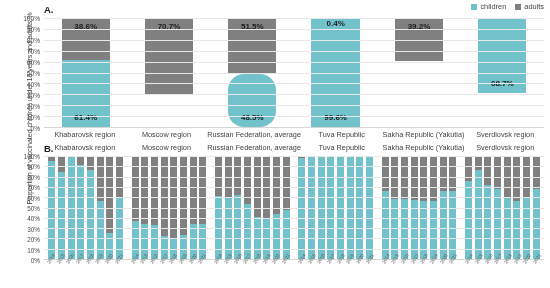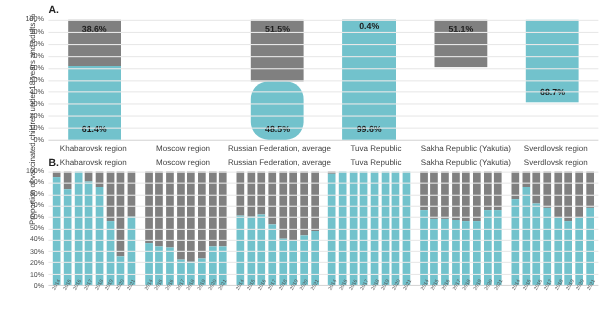--- a/index.html
+++ b/index.html
@@ -233,20 +233,30 @@
     white-space: nowrap;
   }
 </style>
 </head>
 <body>
 
 <div id="figure">
 
   <div class="ylabel-master">Proportion of vaccinated children under 18 years and adults,%</div>
 
+  <div class="legend">
+    <span class="legend-item">
+      <span class="legend-swatch" style="background:#72c2cc"></span>
+      <span>children</span>
+    </span>
+    <span class="legend-item">
+      <span class="legend-swatch" style="background:#808080"></span>
+      <span>adults</span>
+    </span>
+  </div>
 
   <div class="panel-letter" id="letter-a">A.</div>
   <div class="panel-letter" id="letter-b">B.</div>
 
   <div id="panelA">
     <div class="axis-col" id="panelA-axis">
         <div class="ytick" style="top: 0%;">100%</div>
         <div class="ytick" style="top: 10%;">90%</div>
         <div class="ytick" style="top: 20%;">80%</div>
         <div class="ytick" style="top: 30%;">70%</div>
@@ -265,20 +275,23 @@
               <div class="seg seg-adults" style="height: 38.6%;">
                 <span class="seg-label">38.6%</span>
               </div>
               <div class="seg seg-children" style="height: 61.4%;">
                 <span class="seg-label">61.4%</span>
               </div>
             </div>
           </div>
           <div class="slot">
             <div class="bar">
+              <div class="seg seg-adults" style="height: 70.7%;">
+                <span class="seg-label">70.7%</span>
+              </div>
             </div>
           </div>
           <div class="slot">
             <div class="bar">
               <div class="seg seg-adults" style="height: 51.5%;">
                 <span class="seg-label">51.5%</span>
               </div>
               <div class="seg seg-children" style="height: 48.5%; border-radius: 16px;">
                 <span class="seg-label">48.5%</span>
               </div>
@@ -289,21 +302,21 @@
               <div class="seg seg-adults" style="height: 0.4%; overflow: visible;"></div>
               <div class="seg seg-children" style="height: 99.6%;">
                 <span class="seg-label" style="position: absolute; top: 2px; left: 50%; transform: translateX(-50%); margin-top: 0px; color: rgb(27, 27, 27); align-self: center;">0.4%</span>
                 <span class="seg-label">99.6%</span>
               </div>
             </div>
           </div>
           <div class="slot">
             <div class="bar">
               <div class="seg seg-adults" style="height: 39.2%;">
-                <span class="seg-label">51.1%</span>
+                <span class="seg-label">39.2%</span>
               </div>
             </div>
           </div>
           <div class="slot">
             <div class="bar">
               <div class="seg seg-children" style="height: 68.7%;">
                 <span class="seg-label">68.7%</span>
               </div>
             </div>
           </div>

